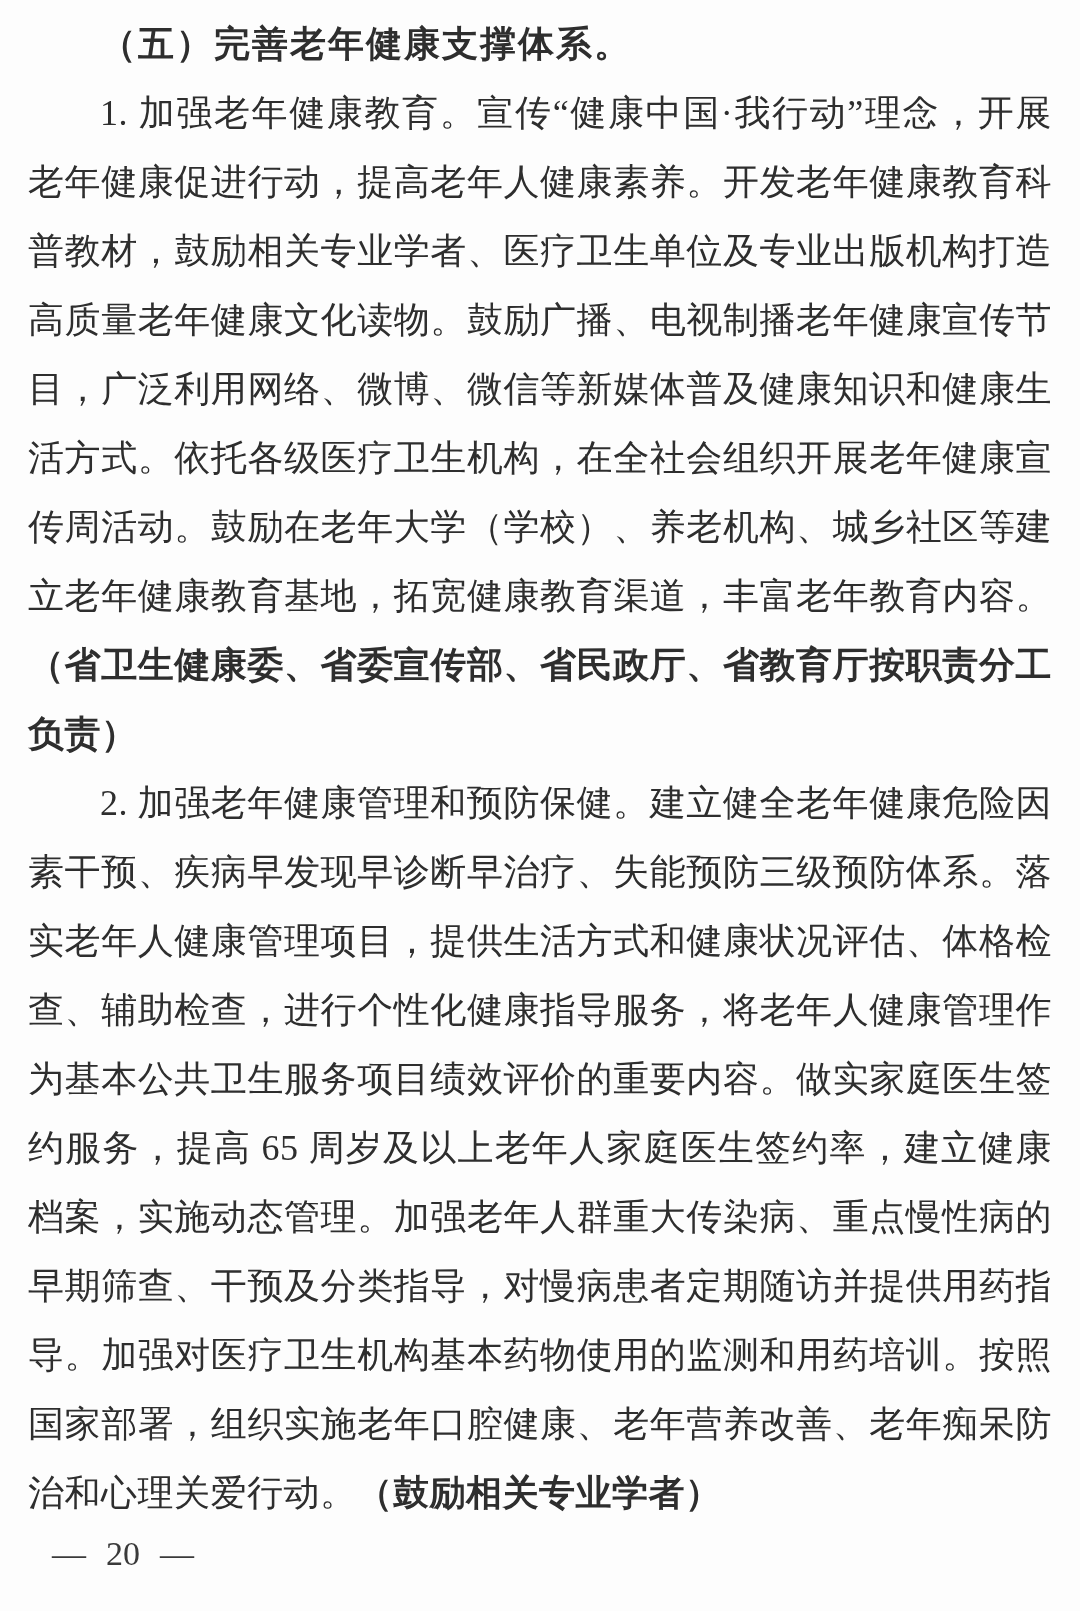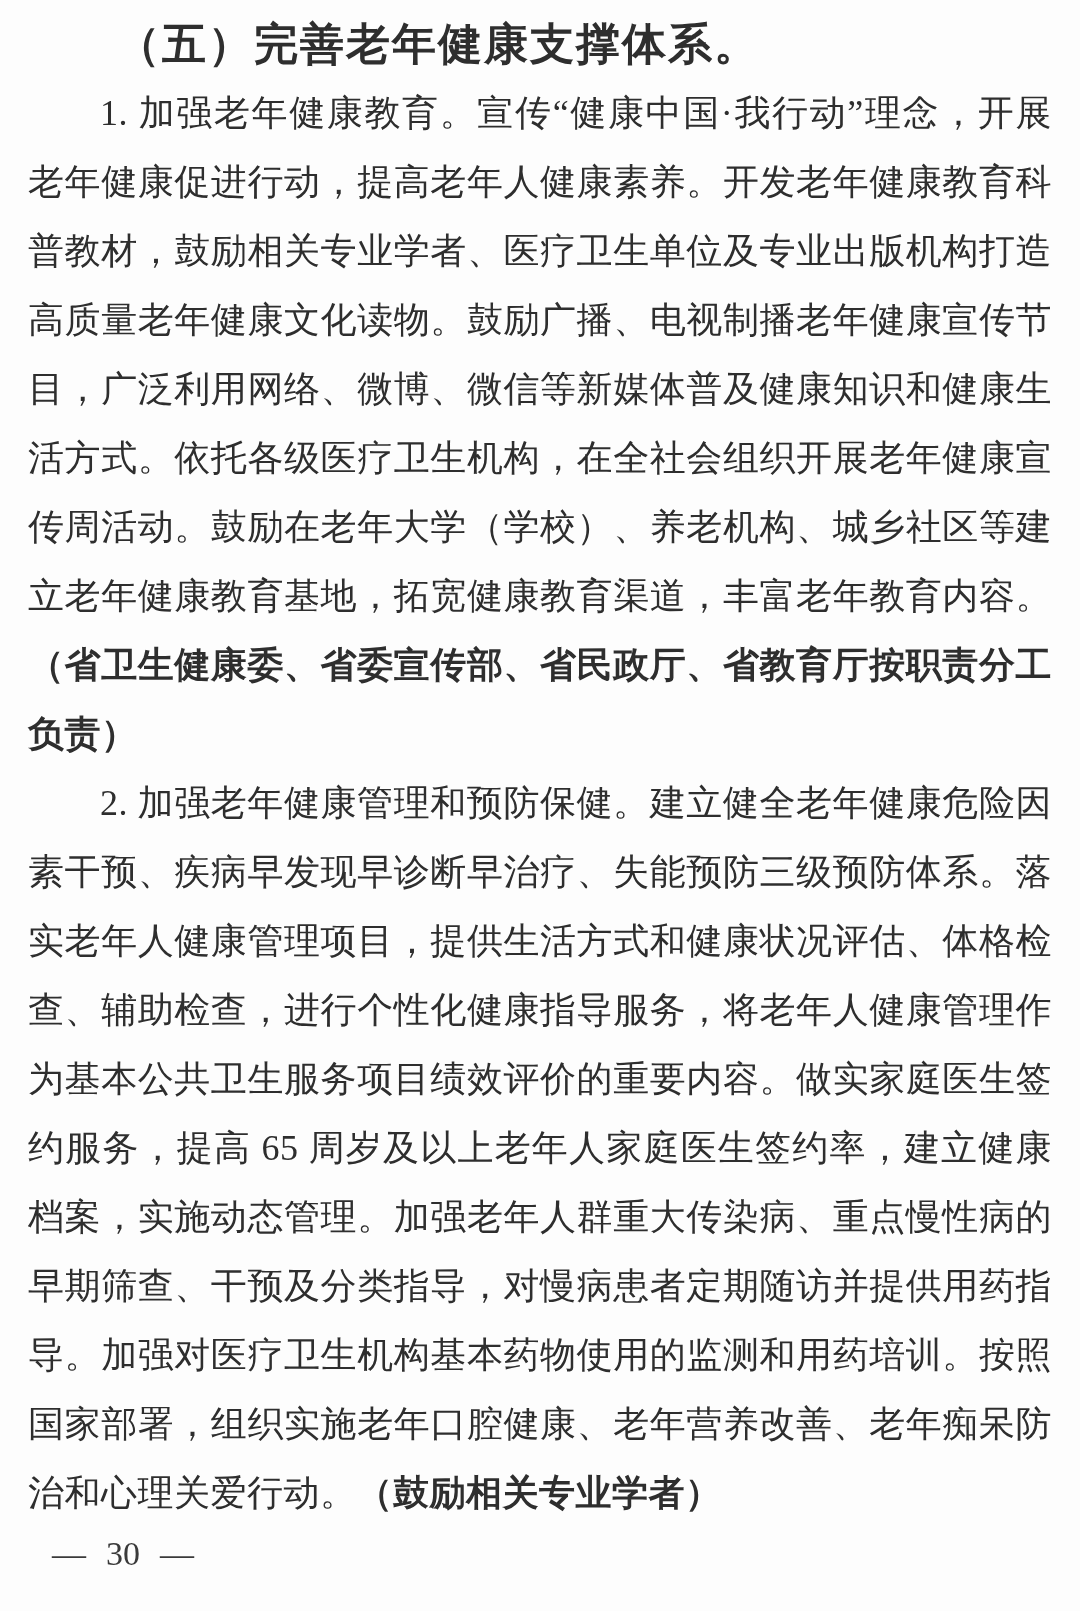--- a/index.html
+++ b/index.html
@@ -14,21 +14,21 @@
     margin: 0 auto;
     background: #fdfdfd;
     box-sizing: border-box;
     padding: 10px 28px 0 28px;
     font-family: "Liberation Serif", "DejaVu Serif", serif;
     color: #2e2e2e;
     overflow: hidden;
   }
   .heading {
     margin: 0;
-    font-size: 44px;
+    font-size: 36px;
     font-weight: bold;
     line-height: 69px;
     text-indent: 2em;
     letter-spacing: 2px;
   }
   .para {
     margin: 0;
     font-size: 36px;
     font-weight: normal;
     line-height: 69px;
@@ -59,17 +59,17 @@
 <div class="page">
 
   <h2 class="heading">（五）完善老年健康支撑体系。</h2>
 
   <p class="para"><span>1. 加强老年健康教育。宣传“健康中国·我行动”理念，开展老年健康促进行动，提高老年人健康素养。开发老年健康教育科普教材，鼓励相关专业学者、医疗卫生单位及专业出版机构打造高质量老年健康文化读物。鼓励广播、电视制播老年健康宣传节目，广泛利用网络、微博、微信等新媒体普及健康知识和健康生活方式。依托各级医疗卫生机构，在全社会组织开展老年健康宣传周活动。鼓励在老年大学（学校）、养老机构、城乡社区等建立老年健康教育基地，拓宽健康教育渠道，丰富老年教育内容。</span><span class="seg-bold">（省卫生健康委、省委宣传部、省民政厅、省教育厅按职责分工负责）</span></p>
 
   <p class="para"><span>2. 加强老年健康管理和预防保健。建立健全老年健康危险因素干预、疾病早发现早诊断早治疗、失能预防三级预防体系。落实老年人健康管理项目，提供生活方式和健康状况评估、体格检查、辅助检查，进行个性化健康指导服务，将老年人健康管理作为基本公共卫生服务项目绩效评价的重要内容。做实家庭医生签约服务，提高 65 周岁及以上老年人家庭医生签约率，建立健康档案，实施动态管理。加强老年人群重大传染病、重点慢性病的早期筛查、干预及分类指导，对慢病患者定期随访并提供用药指导。加强对医疗卫生机构基本药物使用的监测和用药培训。按照国家部署，组织实施老年口腔健康、老年营养改善、老年痴呆防治和心理关爱行动。</span><span class="seg-bold">（鼓励相关专业学者）</span></p>
 
   <div class="footer">
     <span>—</span>
-    <span>30</span>
+    <span>20</span>
     <span>—</span>
   </div>
 
 </div>
 
 </body></html>

